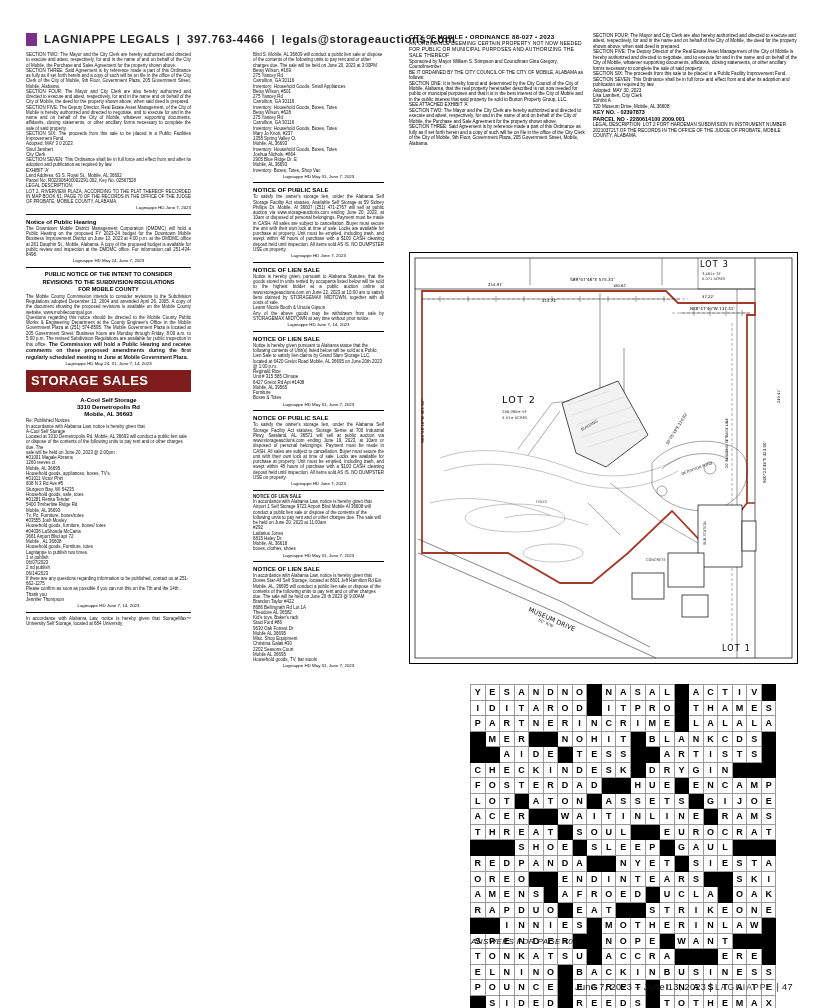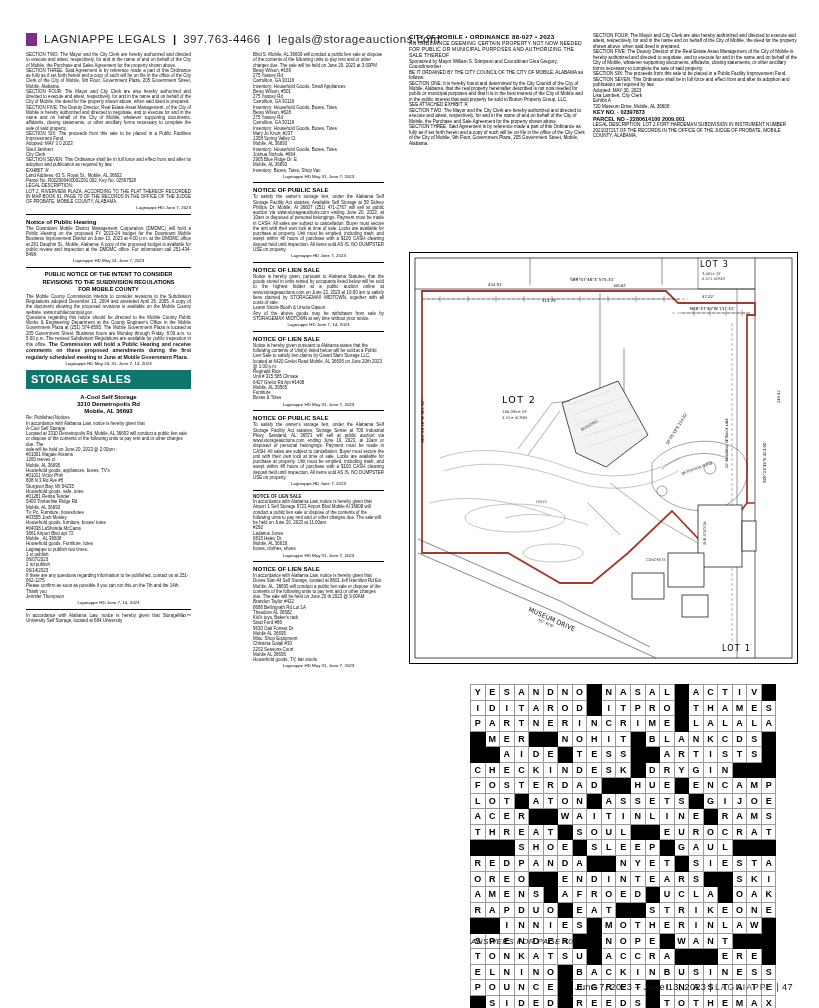--- a/index.html
+++ b/index.html
@@ -14,21 +14,21 @@
   }
   .page { position:absolute; left:0; top:0; width:819px; height:1008px; }
 
   
   .masthead {
     position:absolute; left:26px; top:31px; width:390px; height:16px;
     display:flex; align-items:center; gap:7px;
   }
   .mast-sq { width:11px; height:13px; background:#7d2d8b; flex:none; }
   .mast-txt {
-    font-size:11.5px; font-weight:normal; letter-spacing:0.55px;
+    font-size:11.5px; font-weight:bold; letter-spacing:0.55px;
     color:#231f20; white-space:nowrap;
   }
   .mast-sep { font-size:11.5px; font-weight:bold; color:#231f20; }
 
   
   .col { position:absolute; }
   .body-txt {
     font-size:4.45px; line-height:5.25px;
     text-align:justify; color:#111;
     font-family:"Liberation Sans", sans-serif;
@@ -37,22 +37,22 @@
 
   .rule { border:0; border-top:0.8px solid #000; margin:3.5px 0 3px 0; }
   .hdr-bold {
     font-size:6.1px; font-weight:bold; line-height:7px; margin:0 0 1px 0;
   }
   .sig { text-align:right; font-size:4.4px; line-height:5.2px; margin-top:1px;}
   .sig-c { text-align:center; font-size:4.4px; line-height:5.2px; margin-top:1px;}
 
   
   .banner {
-    background:#0f766e; color:#fff; font-weight:bold;
-    font-size:11px; letter-spacing:0.5px;
+    background:#7f1d1d; color:#fff; font-weight:bold;
+    font-size:13px; letter-spacing:0.5px;
     padding:3px 5px 3.5px 5px; margin:4px 0 5px 0;
   }
   .addr-ctr { text-align:center; font-weight:bold; font-size:6px; line-height:7.2px;}
 
   .notice-hdr-ctr {
     text-align:center; font-weight:bold; font-size:5.6px; line-height:6.6px;
     margin-bottom:1px;
   }
 
   

